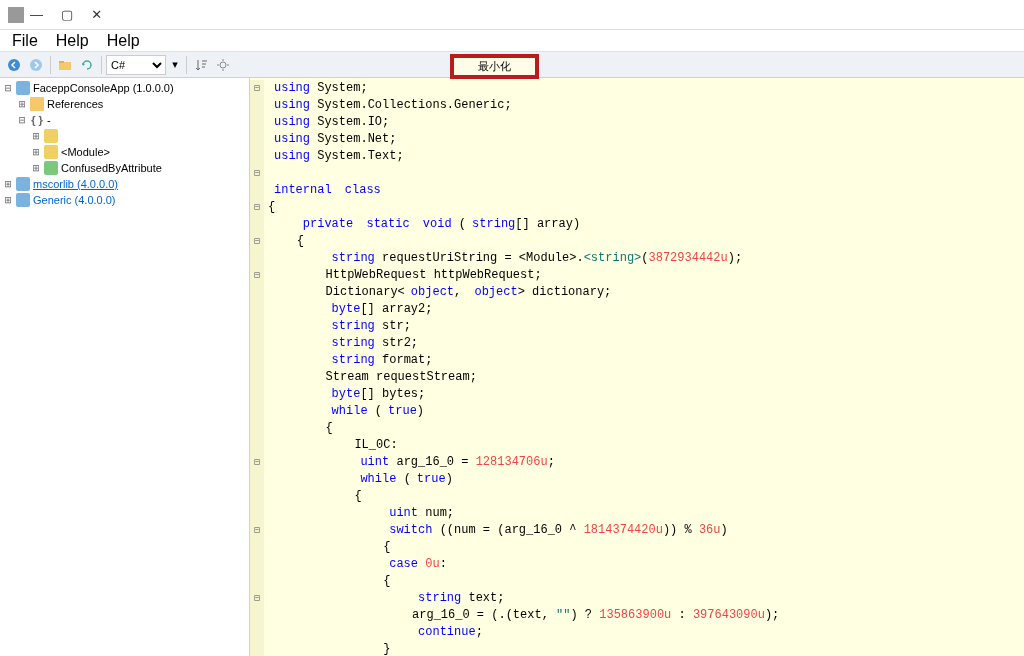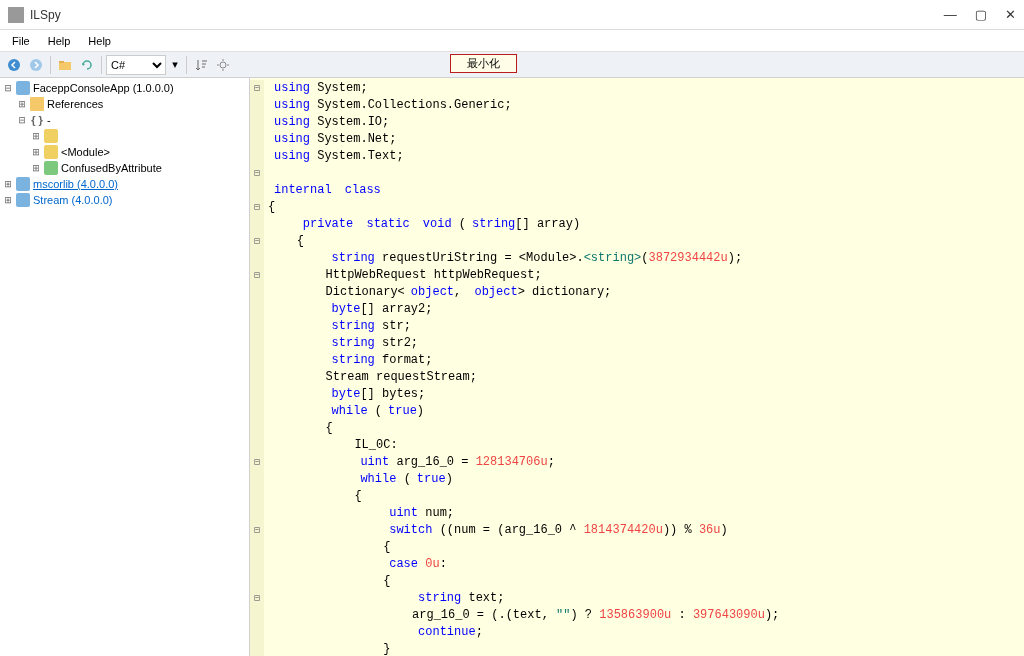--- a/index.html
+++ b/index.html
@@ -5,27 +5,27 @@
 * { margin: 0; padding: 0; box-sizing: border-box; }
 body { font-family: "Segoe UI", Tahoma, sans-serif; font-size: 11px; background: #f0f0f0; overflow: hidden; }
 
 .titlebar { height: 30px; background: #fff; display: flex; align-items: center; padding: 0 8px; border-bottom: 1px solid #ddd; }
 .titlebar .app-icon { width: 16px; height: 16px; background: #999; margin-right: 6px; }
 .titlebar .title { flex: 1; font-size: 12px; color: #333; }
 .titlebar .win-controls { display: flex; gap: 18px; font-size: 13px; color: #333; }
 .titlebar .win-controls span { cursor: pointer; }
 
 .menubar { height: 22px; background: #fff; display: flex; align-items: center; padding: 0 4px; gap: 2px; border-bottom: 1px solid #e0e0e0; }
-.menubar .menu-item { padding: 2px 8px; cursor: pointer; font-size: 11px; }
+.menubar .menu-item { padding: 2px 8px; cursor: pointer; font-size: 16px; }
 
 .toolbar { height: 26px; background: #eef2f7; display: flex; align-items: center; padding: 0 4px; gap: 2px; border-bottom: 1px solid #d0d0d0; position: relative; }
 .toolbar .tb-btn { width: 20px; height: 20px; display: flex; align-items: center; justify-content: center; cursor: pointer; border-radius: 2px; }
 .toolbar .sep { width: 1px; height: 18px; background: #ccc; margin: 0 2px; }
 .toolbar select { height: 20px; font-size: 11px; border: 1px solid #ccc; background: #fff; width: 60px; }
-.toolbar .floating-label { position: absolute; left: 450px; top: 2px; background: #fffde7; border: 1px solid #b91c1c; padding: 1px 16px; font-size: 11px; }
+.toolbar .floating-label { position: absolute; left: 450px; top: 2px; background: #fffde7; border: 4px solid #b91c1c; padding: 1px 24px; font-size: 11px; }
 
 .workspace { display: flex; height: calc(100vh - 78px); }
 
 .sidebar { width: 250px; background: #fff; border-right: 1px solid #d0d0d0; overflow-y: auto; padding: 2px 0; }
 .tree-item { display: flex; align-items: center; padding: 1px 2px; cursor: pointer; white-space: nowrap; font-size: 11px; }
 .tree-toggle { width: 12px; height: 12px; display: inline-flex; align-items: center; justify-content: center; font-size: 9px; color: #666; margin-right: 2px; }
 .tree-icon { width: 14px; height: 14px; margin-right: 3px; display: inline-block; }
 .tree-icon.assembly { background: #7bb3e0; border-radius: 2px; }
 .tree-icon.folder { background: #f5c869; border-radius: 1px; }
 .tree-icon.class { background: #f0d060; border-radius: 2px; }
@@ -48,21 +48,20 @@
 
 .sidebar::-webkit-scrollbar, .code-area::-webkit-scrollbar { width: 14px; height: 14px; }
 .sidebar::-webkit-scrollbar-thumb, .code-area::-webkit-scrollbar-thumb { background: #c0c0c0; }
 .sidebar::-webkit-scrollbar-track, .code-area::-webkit-scrollbar-track { background: #f0f0f0; }
 </style>
 </head>
 <body>
 
 <div class="titlebar">
   <span class="app-icon"></span>
-  <span class="title">ILSpy</span>
   <div class="win-controls">
     <span>—</span>
     <span>▢</span>
     <span>✕</span>
   </div>
 </div>
 
 <div class="menubar">
   <div class="menu-item">File</div>
   <div class="menu-item">Help</div>
@@ -149,21 +148,21 @@
         <span>ConfusedByAttribute</span>
       </div>
       <div class="tree-item indent-0">
         <span class="tree-toggle">⊞</span>
         <span class="tree-icon assembly"></span>
         <span style="color: rgb(0, 102, 204); text-decoration: underline;">mscorlib (4.0.0.0)</span>
       </div>
       <div class="tree-item indent-0">
         <span class="tree-toggle">⊞</span>
         <span class="tree-icon assembly"></span>
-        <span style="color: rgb(0, 102, 204);">Stream (4.0.0.0)</span>
+        <span style="color: rgb(0, 102, 204);">Generic (4.0.0.0)</span>
       </div>
     </div>
   <div class="code-area">
     <div class="code-gutter">
       <div class="fold-col" id="fold">
           <div class="fb">⊟</div>
           <div class="fb"></div>
           <div class="fb"></div>
           <div class="fb"></div>
           <div class="fb"></div>

